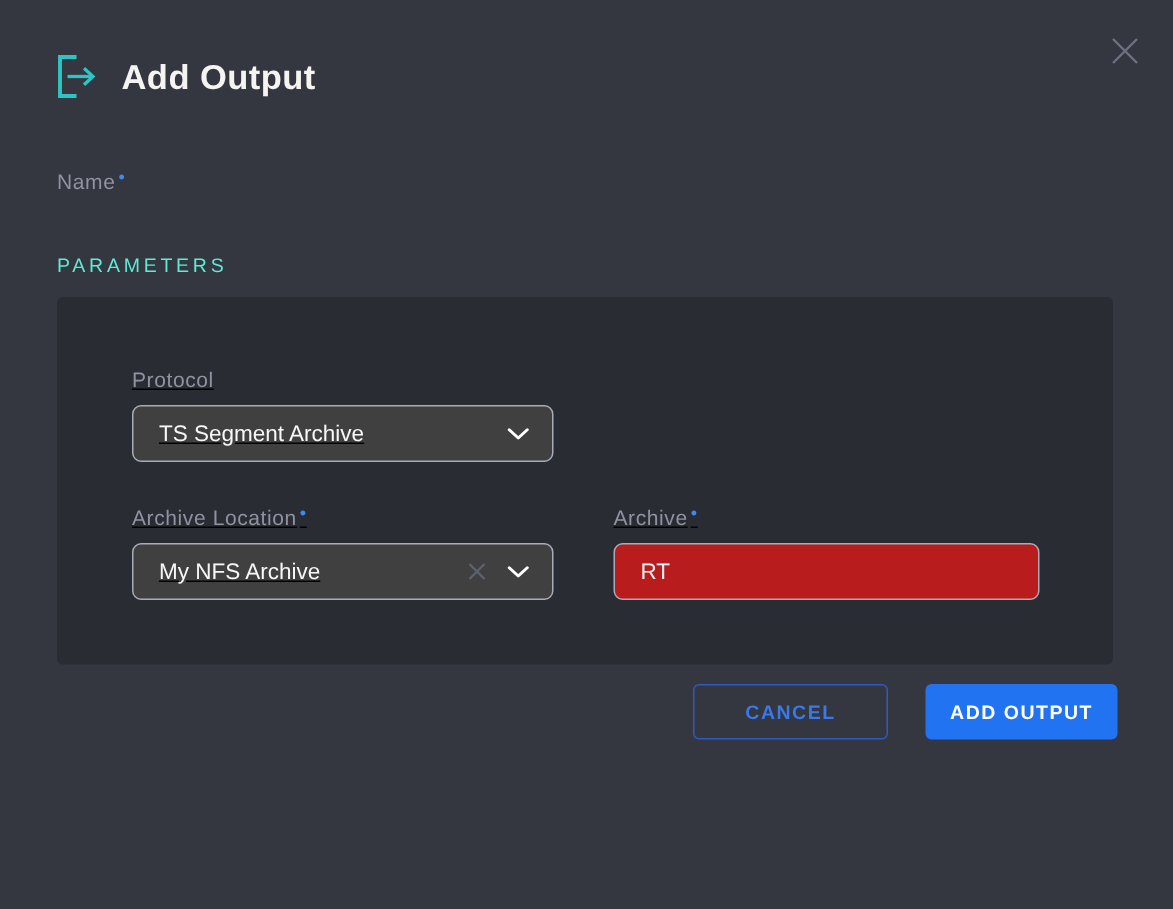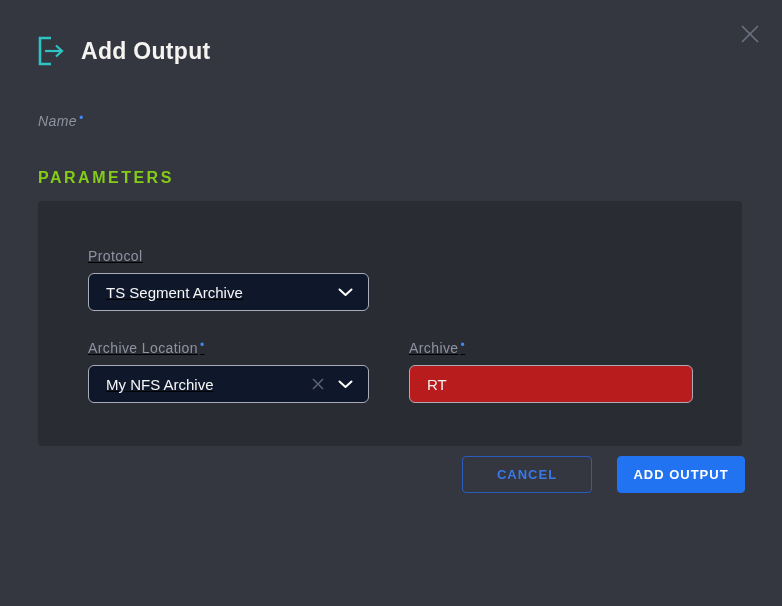--- a/index.html
+++ b/index.html
@@ -34,54 +34,54 @@
   
   .field-label {
     display: block;
     color: #8f93a0; font-size: 14px; letter-spacing: 0.4px;
   }
   .req {
     color: #3f88f8; font-size: 12px; vertical-align: 4px; margin-left: 2px;
   }
 
   .name-group { margin: 45px 0 0 38px; width: 331px; }
-  .name-group .field-label { margin-bottom: 25px; font-style: italic; }
+  .name-group .field-label { margin-bottom: 25px; }
   .text-input {
     width: 100%; height: 38px;
     background: #31333c;
     border: 1px solid #5c606c;
     border-radius: 6px;
     color: #f1f1f3; font-size: 15px;
     padding: 0 17px;
     font-family: "Liberation Sans", sans-serif;
     outline: none;
   }
 
   .section-label {
     margin: 40px 0 0 38px;
-    color: #84cc16; font-size: 16px; font-weight: 700;
+    color: #5eead4; font-size: 13px; font-weight: 400;
     letter-spacing: 2.5px;
   }
 
   
   .panel {
     margin: 14px 0 0 38px;
     width: 704px; height: 245px;
     background: #2a2c34;
     border-radius: 4px;
     padding: 47px 49px 0 50px;
   }
   .panel-row { display: flex; margin-bottom: 27px; text-decoration: underline; }
   .panel .field-label { margin-bottom: 9px; }
   .col-left  { width: 281px; margin-right: 40px; }
   .col-right { width: 284px; }
 
   .select-box {
     height: 38px; width: 100%;
-    background: #0f172a;
+    background: #404040;
     border: 1px solid #a8acb8;
     border-radius: 6px;
     display: flex; align-items: center;
     padding: 0 15px 0 17px;
     cursor: pointer;
   }
   .select-value {
     color: #f7f7f8; font-size: 15px; flex: 1;
     white-space: nowrap; overflow: hidden;
   }

